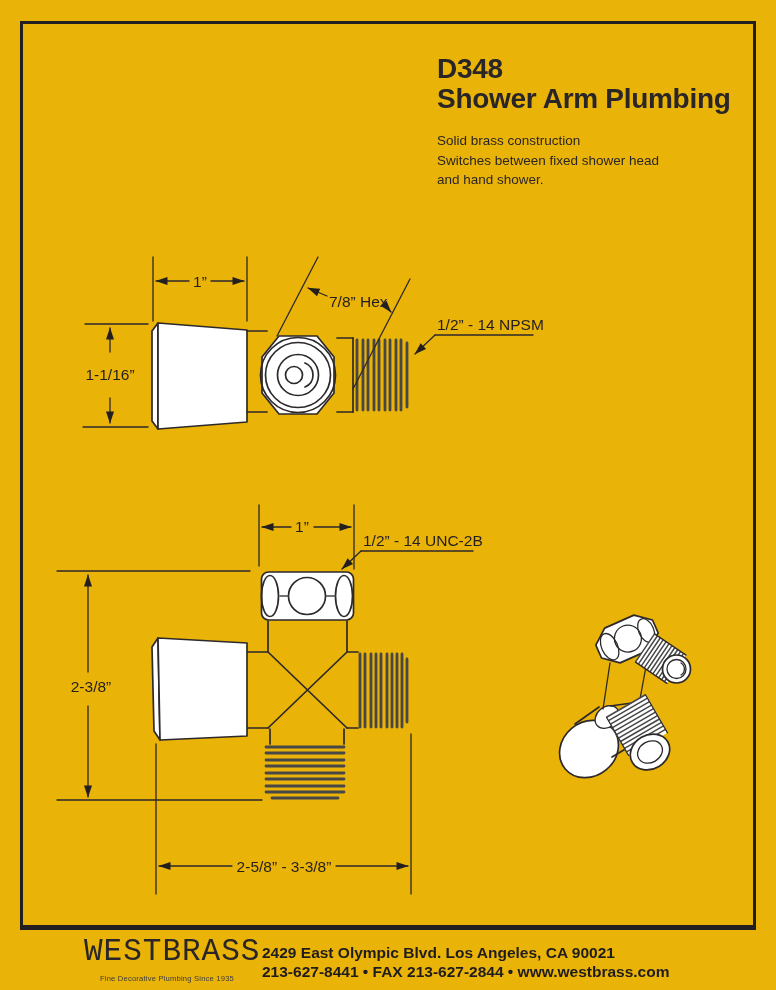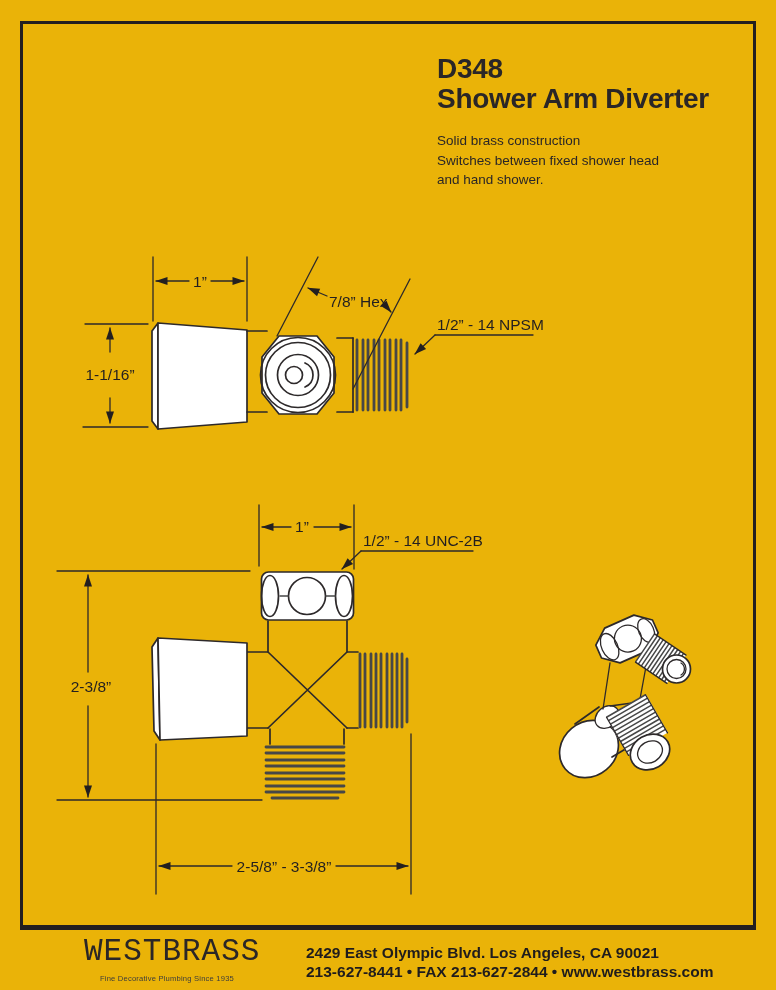--- a/index.html
+++ b/index.html
@@ -22,32 +22,32 @@
   .fw{fill:#ffffff;}
   .th{stroke:#474747;stroke-width:2.8;fill:none;stroke-linecap:round;}
   .th2{stroke:#474747;stroke-width:1.5;fill:none;stroke-linecap:round;}
   .dim{font-family:"Liberation Sans",sans-serif;font-size:15.5px;fill:#231f20;}
   .footer-logo{position:absolute;left:84px;top:938px;width:150px;}
   .brand{
     font-family:Liberation Mono, monospace;font-size:31px;letter-spacing:1px;
     color:#2a2627;line-height:27px;white-space:nowrap;
   }
   .tagline{font-size:7.6px;letter-spacing:0.2px;color:#3c3c3c;text-align:right;margin-top:9px;white-space:nowrap;}
-  .footer-contact{position:absolute;left:262px;top:943px;font-weight:bold;font-size:15.5px;line-height:19px;color:#1f1c1d;white-space:nowrap;margin-left:44px;}
+  .footer-contact{position:absolute;left:262px;top:943px;font-weight:bold;font-size:15.5px;line-height:19px;color:#1f1c1d;white-space:nowrap;}
 </style>
 </head>
 <body>
 
 <div class="page">
 
   <div class="frame"></div>
 
   <div class="title-block">
     <div class="title-model">D348</div>
-    <div class="title-name">Shower Arm Diverter</div>
+    <div class="title-name">Shower Arm Plumbing</div>
     <div class="desc">
       <div>Solid brass construction</div>
       <div>Switches between fixed shower head</div>
       <div>and hand shower.</div>
     </div>
   </div>
 
   <svg class="art" width="776" height="990" viewBox="0 0 776 990">
     <defs>
       <marker id="ah" markerUnits="userSpaceOnUse" markerWidth="14" markerHeight="10" refX="12.5" refY="5" orient="auto">

